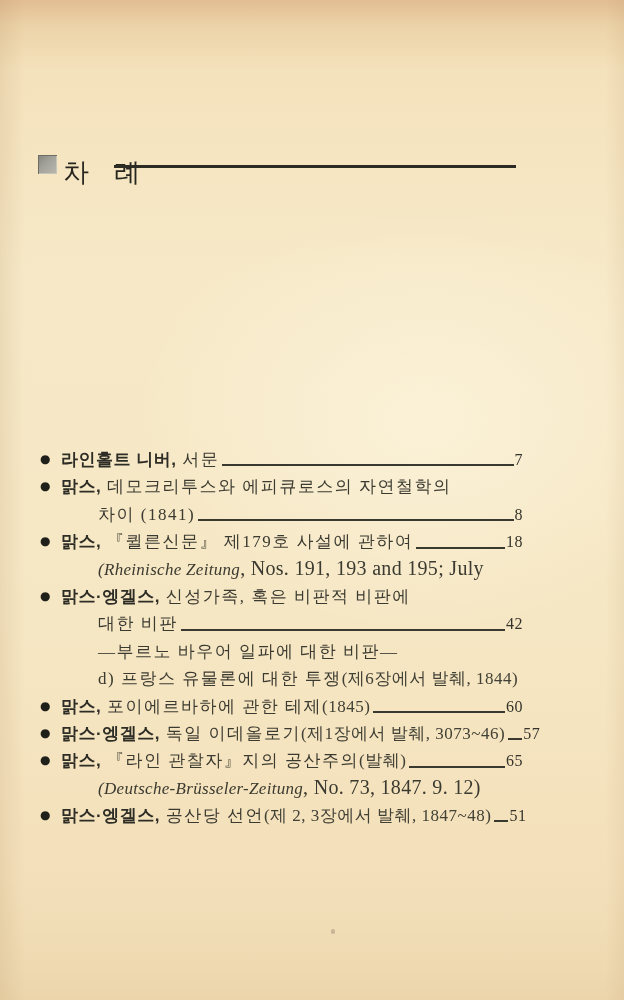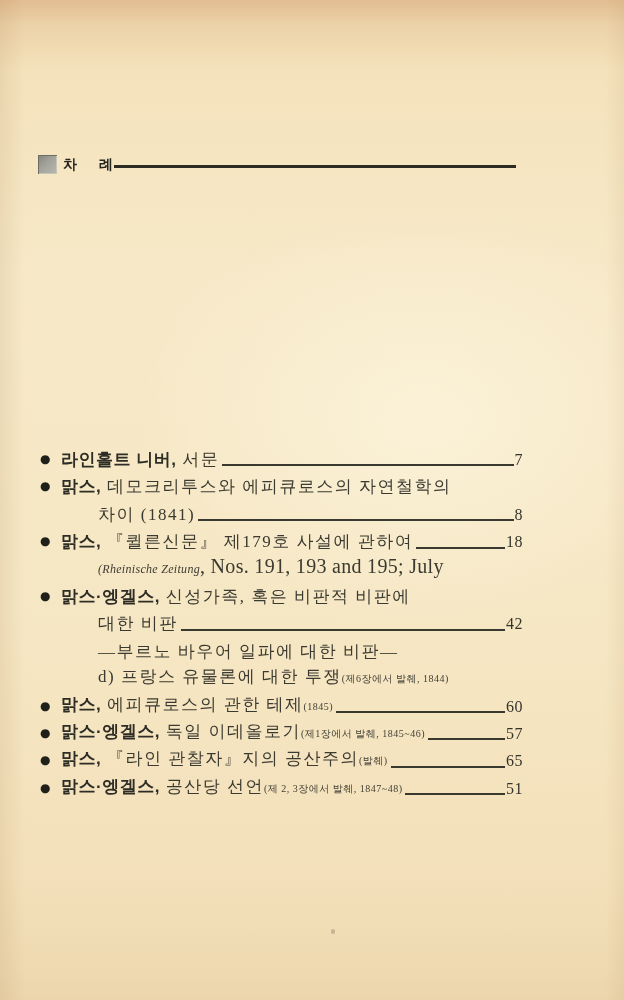--- a/index.html
+++ b/index.html
@@ -16,46 +16,46 @@
       linear-gradient(180deg, #e2bd92 0%, #ecd2a8 2.5%, #f4e2bc 7%, #f7e9c8 28%, #f6e7c4 62%, #f3e0ba 88%, #eed9b1 97%, #ecd5ab 100%);
   }
   
   .header{position:absolute;left:38px;top:150px;height:30px;width:548px;}
   .hdr-icon{
     position:absolute;left:0;top:5px;width:19px;height:19px;
     background:linear-gradient(135deg,#84847c 0%,#a3a39b 45%,#b9b8ae 100%);
     box-shadow:inset 1px 1px 0 #6d6d66, inset -1px -1px 0 #c6c5ba;
   }
   .hdr-title{
-    position:absolute;left:25px;top:0;
+    position:absolute;left:25px;top:8px;
     font-family:"Liberation Sans","DejaVu Sans",sans-serif;
-    font-weight:bold;font-size:14px;line-height:28px;color:#26261f;
+    font-weight:normal;font-size:26px;line-height:28px;color:#26261f;
     letter-spacing:9px;white-space:nowrap;
   }
   .hdr-rule{position:absolute;left:76px;top:15px;width:402px;height:3px;background:#2c2b24;}
   
   .toc{position:absolute;left:40px;top:446px;width:483px;}
   .row{
     display:flex;align-items:flex-end;white-space:nowrap;
     height:27.4px;color:#3b3a30;font-size:17px;line-height:27.4px;
   }
   .row.indent{padding-left:58px;align-items:flex-end;}
   .bullet{
     flex:0 0 21px;font-size:12px;line-height:27.4px;color:#20201a;
     font-family:"DejaVu Sans",sans-serif;
   }
   .text{flex:0 0 auto;line-height:27.4px;}
   .seg-author{
     font-family:"Liberation Sans","DejaVu Sans",sans-serif;
     font-weight:bold;color:#2d2c25;letter-spacing:0.5px;
   }
   .seg-title{letter-spacing:1.5px;color:#3b3a30;}
-  .seg-small{font-size:10px;letter-spacing:0.5px;color:#424136;}
+  .seg-small{font-size:17px;letter-spacing:0.5px;color:#424136;}
   .seg-latin{font-size:20px;letter-spacing:0.3px;color:#3b3a30;}
-  .seg-latin-italic{font-size:12px;font-style:italic;letter-spacing:0.3px;color:#3b3a30;}
+  .seg-latin-italic{font-size:17px;font-style:italic;letter-spacing:0.3px;color:#3b3a30;}
   .leader{
     flex:1 1 auto;min-width:14px;height:0;
     border-bottom:2px solid #3a392f;
     margin:0 1px 7px 3px;
   }
   .pagenum{
     flex:0 0 auto;font-size:16px;line-height:27.4px;color:#35342b;
     letter-spacing:0.5px;
   }
   .speck{
@@ -109,35 +109,38 @@
         <span class="pagenum">42</span>
       </div>
       <div class="row indent">
         <span class="text"><span class="seg-title">—부르노 바우어 일파에 대한 비판—</span></span>
       </div>
       <div class="row indent">
         <span class="text"><span class="seg-title">d) 프랑스 유물론에 대한 투쟁</span><span class="seg-small">(제6장에서 발췌, 1844)</span></span>
       </div>
       <div class="row">
         <span class="bullet">●</span>
-        <span class="text"><span class="seg-author">맑스,</span><span class="seg-title"> 에피큐로스의 관한 테제</span><span class="seg-small">(1845)</span></span>
+        <span class="text"><span class="seg-author">맑스,</span><span class="seg-title"> 포이에르바하에 관한 테제</span><span class="seg-small">(1845)</span></span>
         <div class="leader"></div>
         <span class="pagenum">60</span>
       </div>
       <div class="row">
         <span class="bullet">●</span>
-        <span class="text"><span class="seg-author">맑스·엥겔스,</span><span class="seg-title"> 독일 이데올로기</span><span class="seg-small">(제1장에서 발췌, 1845~46)</span></span>
+        <span class="text"><span class="seg-author">맑스·엥겔스,</span><span class="seg-title"> 독일 이데올로기</span><span class="seg-small">(제1장에서 발췌, 3073~46)</span></span>
         <div class="leader"></div>
         <span class="pagenum">57</span>
       </div>
       <div class="row">
         <span class="bullet">●</span>
         <span class="text"><span class="seg-author">맑스,</span><span class="seg-title"> 『라인 관찰자』지의 공산주의</span><span class="seg-small">(발췌)</span></span>
         <div class="leader"></div>
         <span class="pagenum">65</span>
+      </div>
+      <div class="row indent">
+        <span class="text"><span class="seg-latin-italic">(Deutsche-Brüsseler-Zeitung</span><span class="seg-latin">, No. 73, 1847. 9. 12)</span></span>
       </div>
       <div class="row">
         <span class="bullet">●</span>
         <span class="text"><span class="seg-author">맑스·엥겔스,</span><span class="seg-title"> 공산당 선언</span><span class="seg-small">(제 2, 3장에서 발췌, 1847~48)</span></span>
         <div class="leader"></div>
         <span class="pagenum">51</span>
       </div>
     </div>
 
   <div class="speck"></div>

